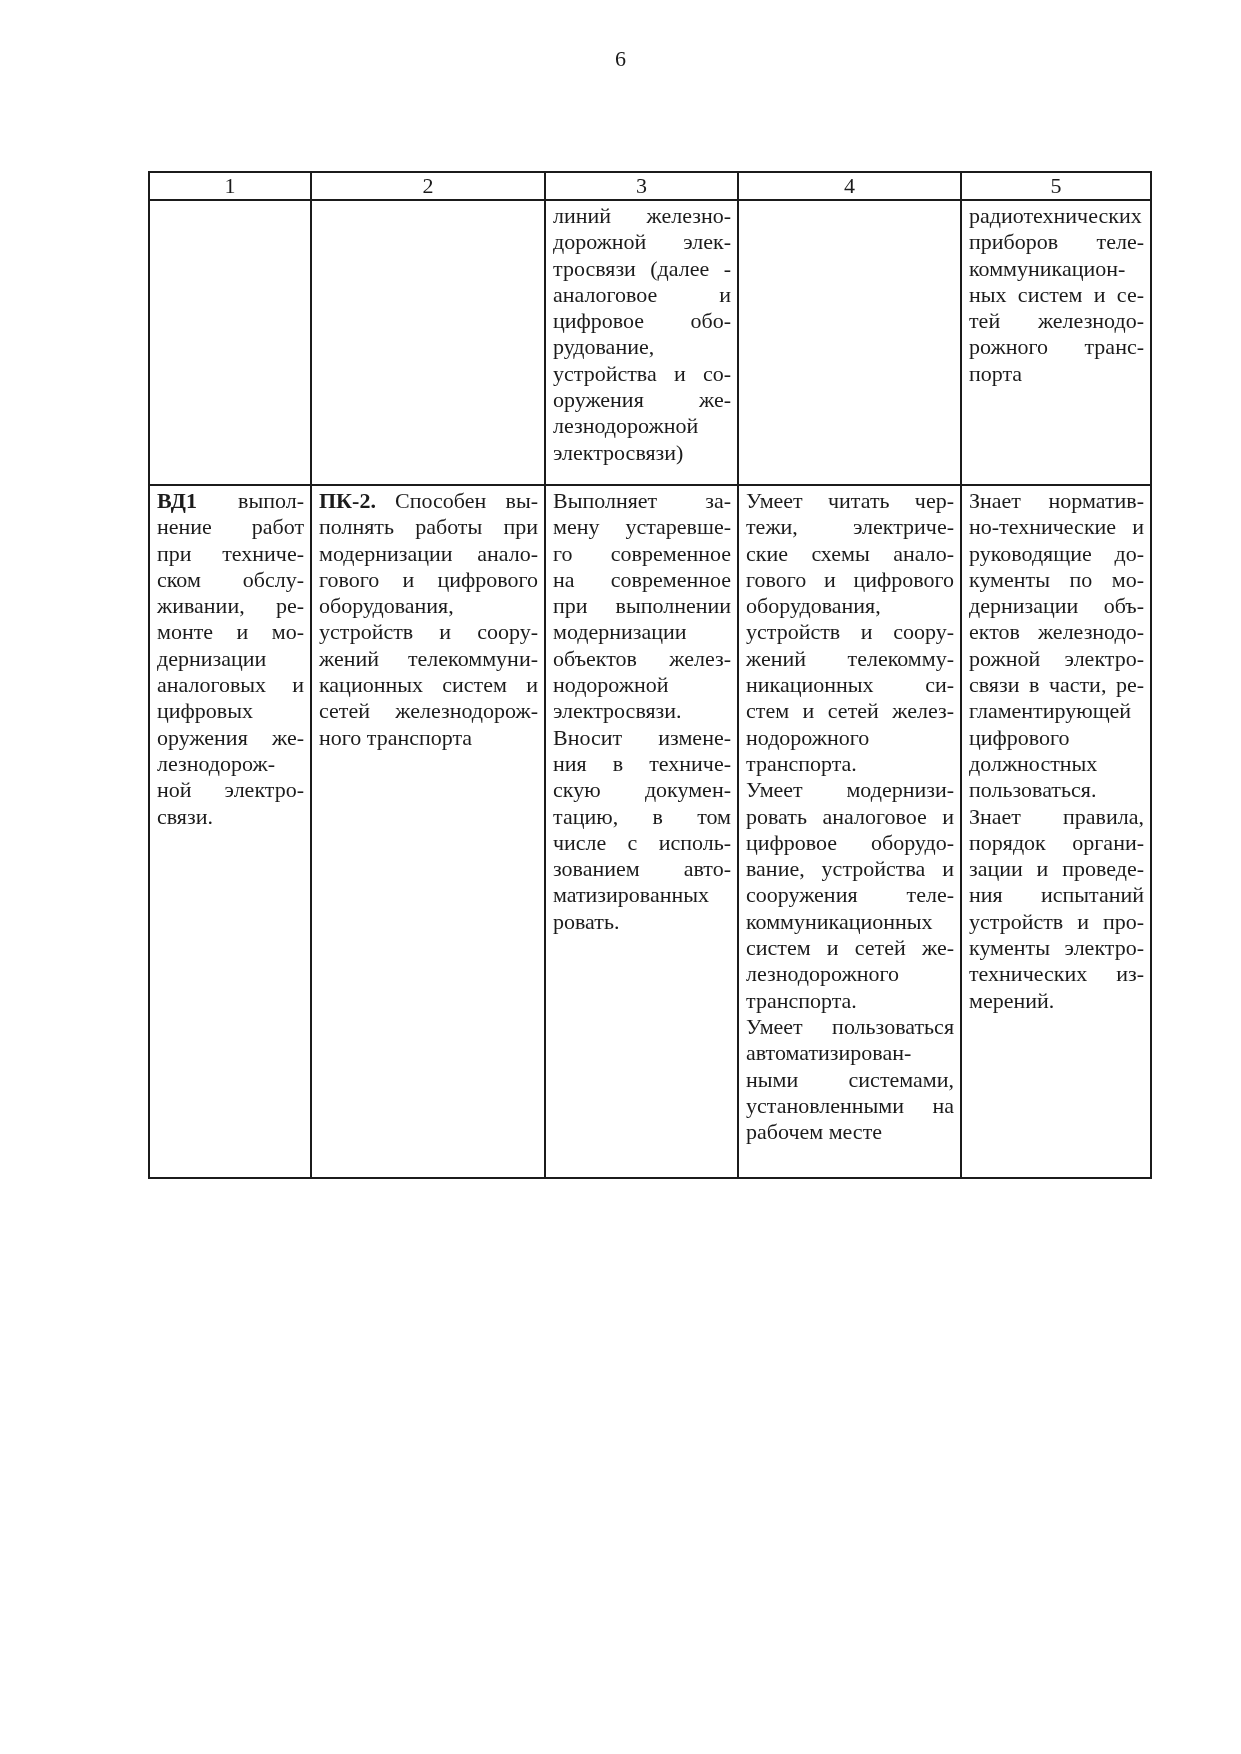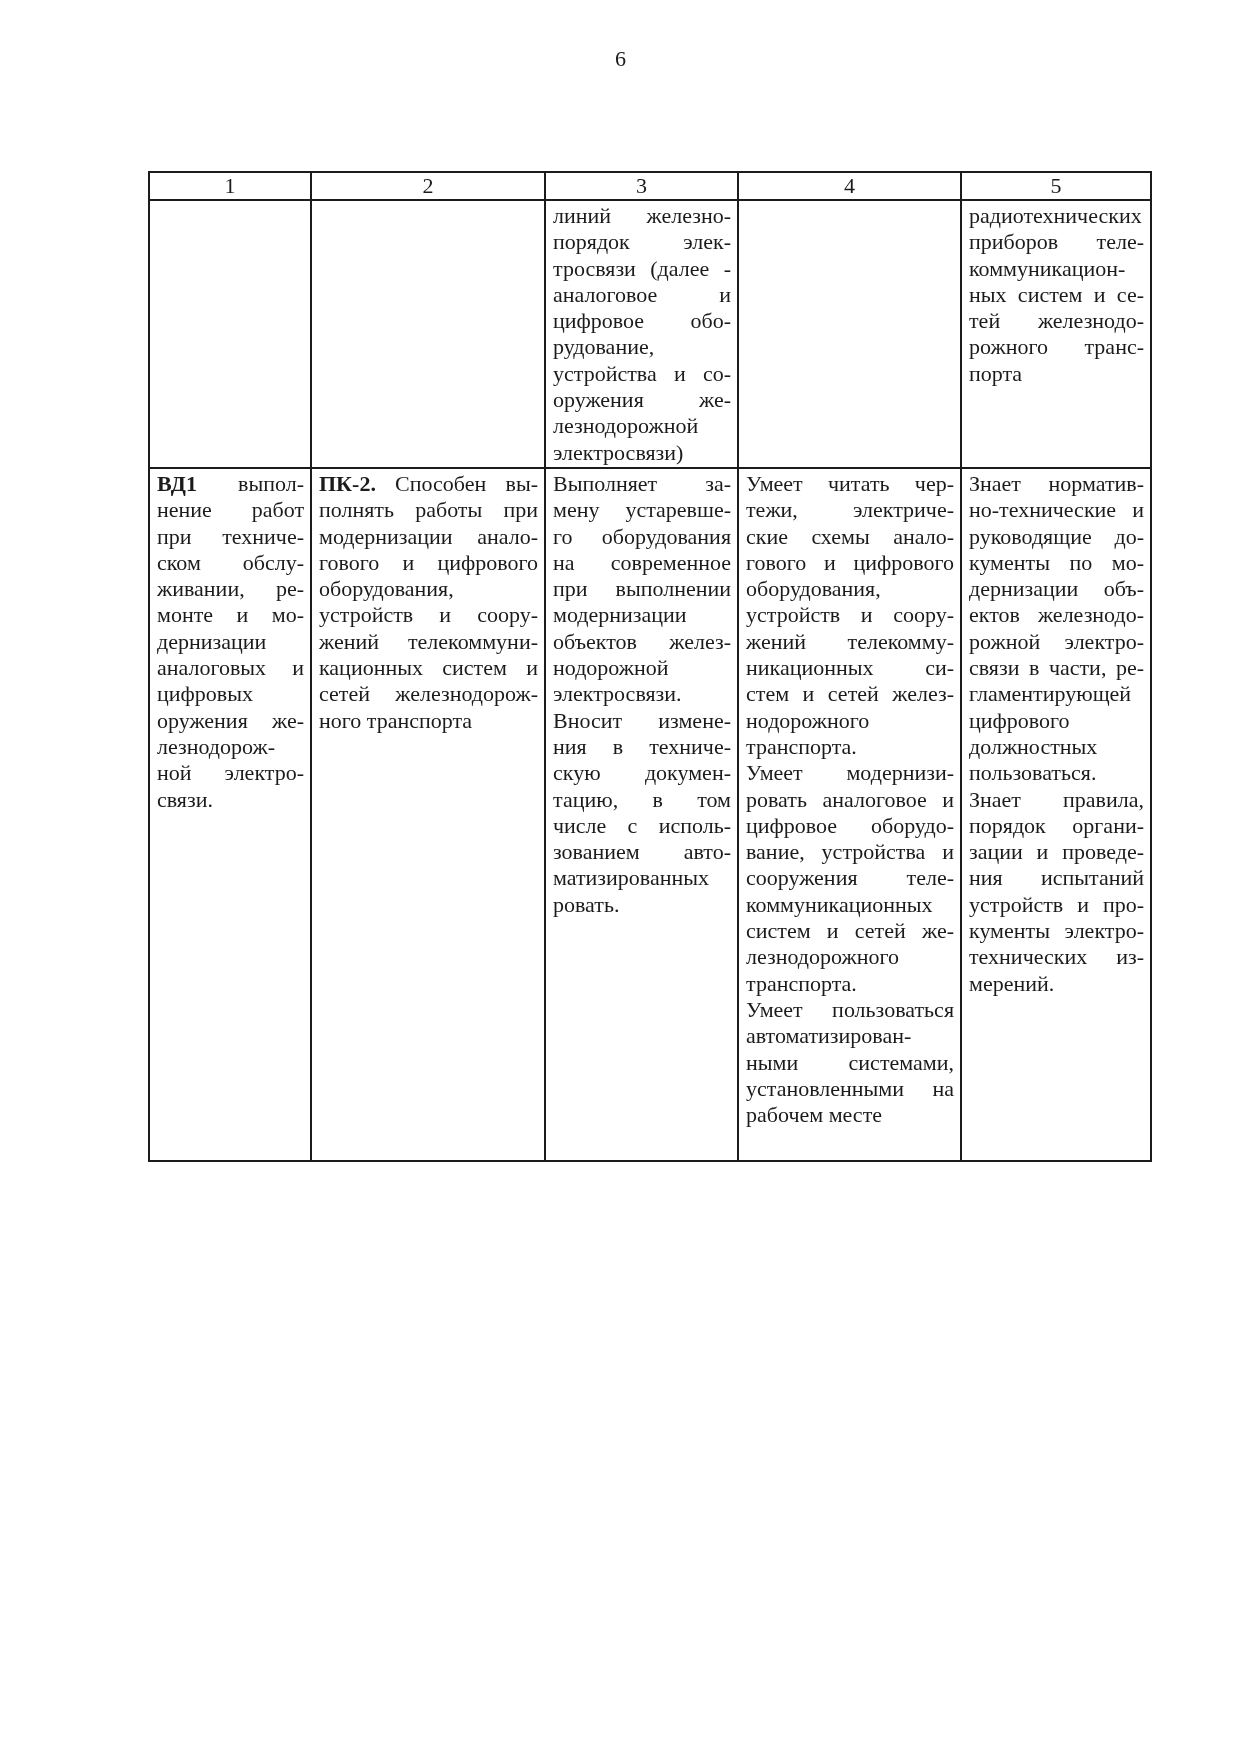--- a/index.html
+++ b/index.html
@@ -37,21 +37,21 @@
   table.comp col.c1 { width: 234px; }
   table.comp col.c2 { width: 193px; }
   table.comp col.c3 { width: 223px; }
   table.comp col.c4 { width: 190px; }
   table.comp th, table.comp td {
     border: 2px solid #1b1b1b;
     vertical-align: top;
     font-size: 22px;
     line-height: 26.3px;
     font-weight: normal;
-    padding: 2px 6px 1px 7px;
+    padding: 2px 6px 18px 7px;
   }
   table.comp th {
     text-align: center;
     padding: 0 0 1px 0;
     height: 25px;
     line-height: 25px;
   }
   table.comp tbody tr:last-child td {
     padding-bottom: 32px;
     border-radius: 20px;
@@ -90,21 +90,21 @@
         <th>4</th>
         <th>5</th>
       </tr>
     </thead>
     <tbody>
         <tr>
           <td></td>
           <td></td>
           <td>
             <div class="line just">линий железно-</div>
-            <div class="line just">порядок элек-</div>
+            <div class="line just">дорожной элек-</div>
             <div class="line just">тросвязи (далее -</div>
             <div class="line just">аналоговое и</div>
             <div class="line just">цифровое обо-</div>
             <div class="line just">рудование,</div>
             <div class="line just">устройства и со-</div>
             <div class="line just">оружения же-</div>
             <div class="line just">лезнодорожной</div>
             <div class="line">электросвязи)</div>
           </td>
           <td></td>
@@ -142,21 +142,21 @@
             <div class="line just">оборудования,</div>
             <div class="line just">устройств и соору-</div>
             <div class="line just">жений телекоммуни-</div>
             <div class="line just">кационных систем и</div>
             <div class="line just">сетей железнодорож-</div>
             <div class="line">ного транспорта</div>
           </td>
           <td>
             <div class="line just">Выполняет за-</div>
             <div class="line just">мену устаревше-</div>
-            <div class="line just">го оборудования</div>
+            <div class="line just">го современное</div>
             <div class="line just">на современное</div>
             <div class="line just">при выполнении</div>
             <div class="line just">модернизации</div>
             <div class="line just">объектов желез-</div>
             <div class="line just">нодорожной</div>
             <div class="line">электросвязи.</div>
             <div class="line just">Вносит измене-</div>
             <div class="line just">ния в техниче-</div>
             <div class="line just">скую докумен-</div>
             <div class="line just">тацию, в том</div>

